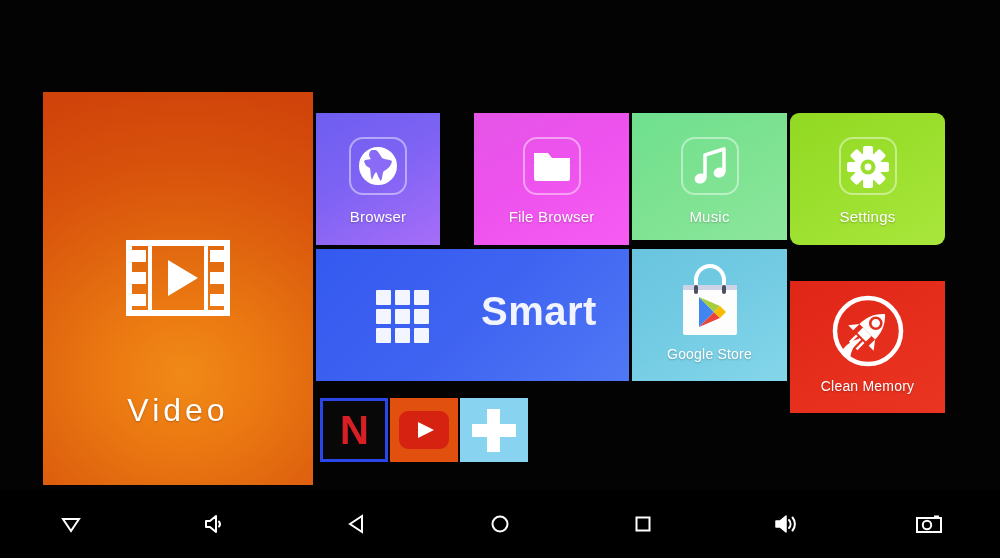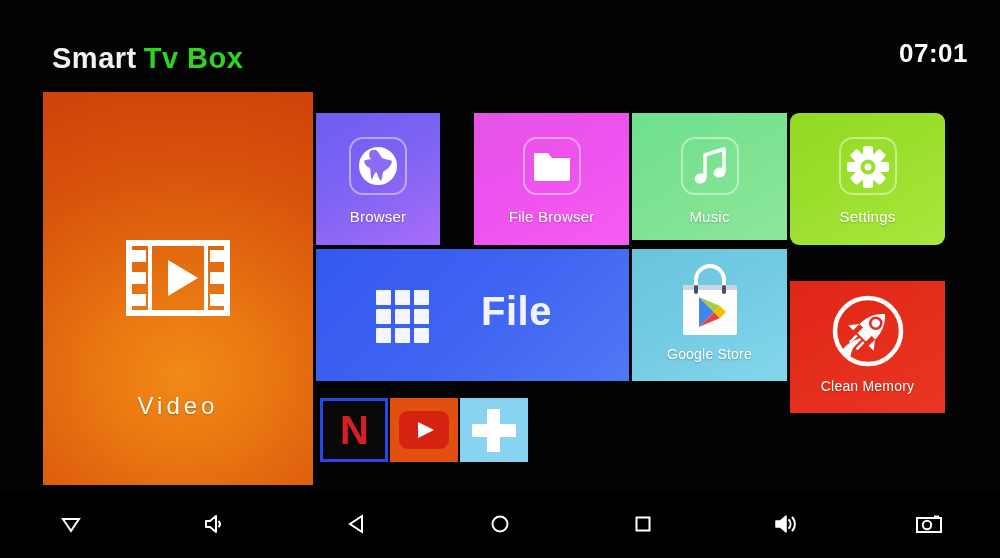--- a/index.html
+++ b/index.html
@@ -84,21 +84,21 @@
       radial-gradient(ellipse 120% 75% at 52% 72%, #f08a17 0%, #ec7a12 22%, #e1670f 45%, #d9540c 68%, #d0430a 100%);
   }
   #video-icon {
     position: absolute;
     left: 50%;
     top: 148px;
     transform: translateX(-50%);
   }
   #video-label {
     top: 300px;
-    font-size: 24px;
+    font-size: 32px;
     letter-spacing: 4px;
     font-weight: 400;
   }
 
   
   #tile-browser   { left: 316px; top: 113px; width: 124px; height: 132px;
     background: linear-gradient(150deg, #6d5ef0 0%, #7e63f4 45%, #a76df8 100%); }
   #tile-filebrowser { left: 474px; top: 113px; width: 155px; height: 132px;
     background: linear-gradient(150deg, #e455e6 0%, #ee52ee 45%, #f65cf2 100%); }
   #tile-music     { left: 632px; top: 113px; width: 155px; height: 127px;
@@ -228,26 +228,20 @@
     display: flex;
     align-items: center;
     justify-content: center;
   }
 </style>
 </head>
 <body>
 
 <div id="screen">
 
-  <div id="header">
-    <div id="app-title">
-      <span class="t-white">Smart</span><span class="t-green">Tv Box</span>
-    </div>
-    <div id="clock">07:01</div>
-  </div>
 
   <div class="tile" id="tile-video">
     <svg id="video-icon" width="104" height="76" viewBox="0 0 104 76">
       <rect x="3" y="3" width="98" height="70" fill="none" stroke="#ffffff" stroke-width="6"></rect>
       <rect x="22" y="6" width="4" height="64" fill="#ffffff"></rect>
       <rect x="78" y="6" width="4" height="64" fill="#ffffff"></rect>
       <rect x="6" y="10" width="14" height="12" fill="#ffffff"></rect>
       <rect x="6" y="32" width="14" height="12" fill="#ffffff"></rect>
       <rect x="6" y="54" width="14" height="12" fill="#ffffff"></rect>
       <rect x="84" y="10" width="14" height="12" fill="#ffffff"></rect>
@@ -308,21 +302,21 @@
       <i></i>
         <i></i>
         <i></i>
         <i></i>
         <i></i>
         <i></i>
         <i></i>
         <i></i>
         <i></i>
     </div>
-    <div id="apps-text">File</div>
+    <div id="apps-text">Smart</div>
   </div>
 
   <div class="tile" id="tile-store">
     <svg id="store-icon" viewBox="0 0 66 76">
       <path d="M19 26 V17 a14 14 0 0 1 28 0 V26" fill="none" stroke="#ffffff" stroke-width="4"></path>
       <rect x="6" y="22" width="54" height="50" rx="2" fill="#fdfdfd"></rect>
       <rect x="6" y="22" width="54" height="5" fill="#cdd2e4"></rect>
       <rect x="17" y="22" width="4" height="9" rx="2" fill="#4a4f63"></rect>
       <rect x="45" y="22" width="4" height="9" rx="2" fill="#4a4f63"></rect>
       <polygon points="22,34 22,64 37,49" fill="#4186f0"></polygon>

